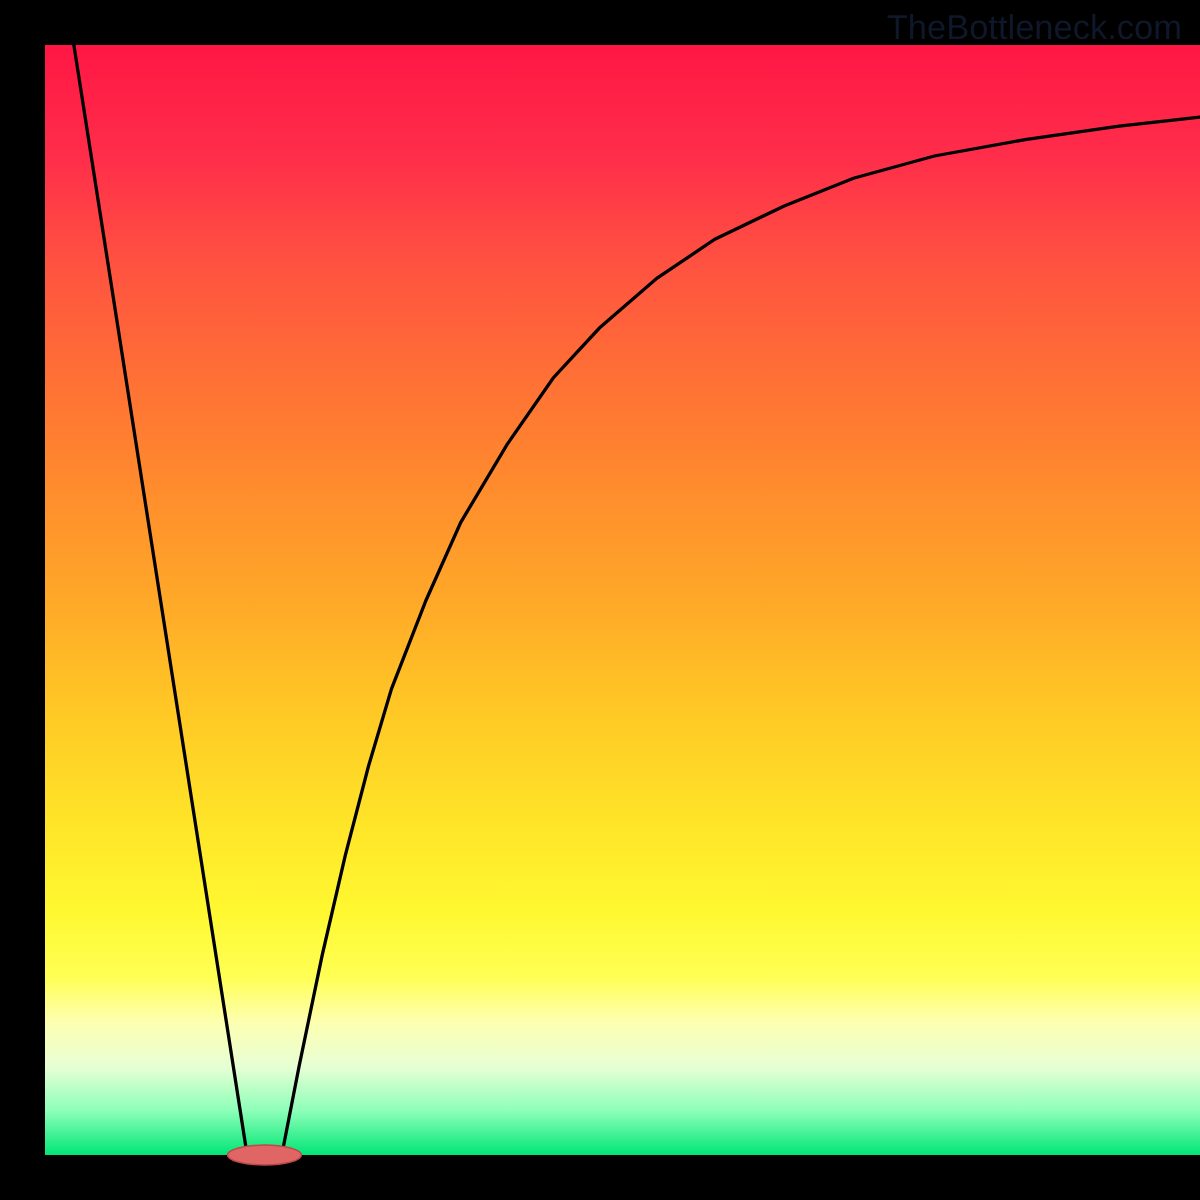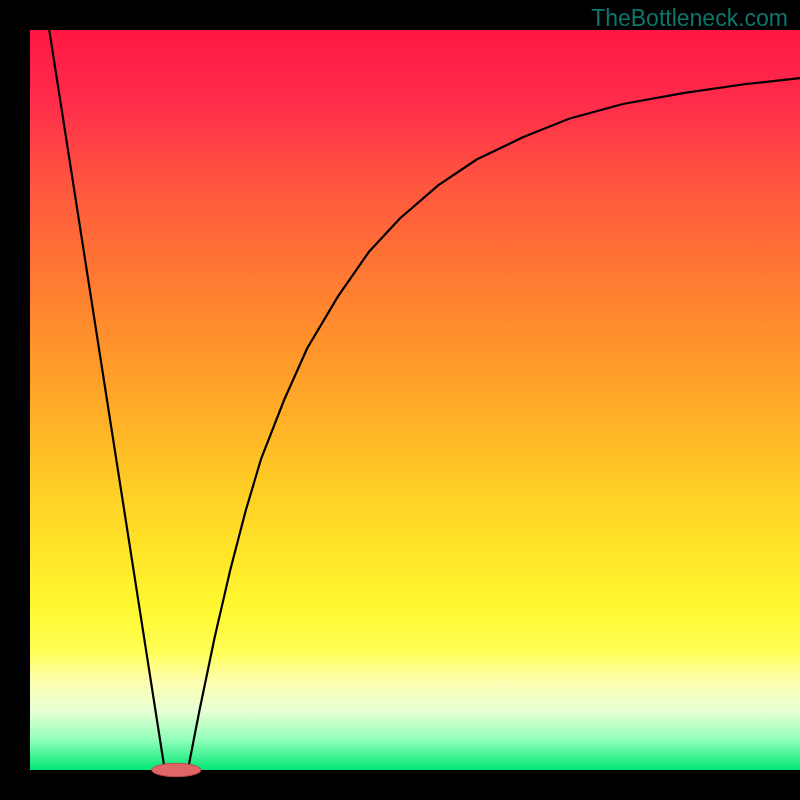--- a/index.html
+++ b/index.html
@@ -11,21 +11,21 @@
     position: relative;
     width: 800px;
     height: 800px;
   }
   .watermark {
     position: absolute;
     top: 5px;
     right: 12px;
     font-family: Arial, sans-serif;
     font-size: 23px;
-    color: #0f766e;
+    color: #0f172a;
     font-weight: 500;
     z-index: 10;
   }
   svg {
     display: block;
   }
 </style>
 </head>
 <body>
 

